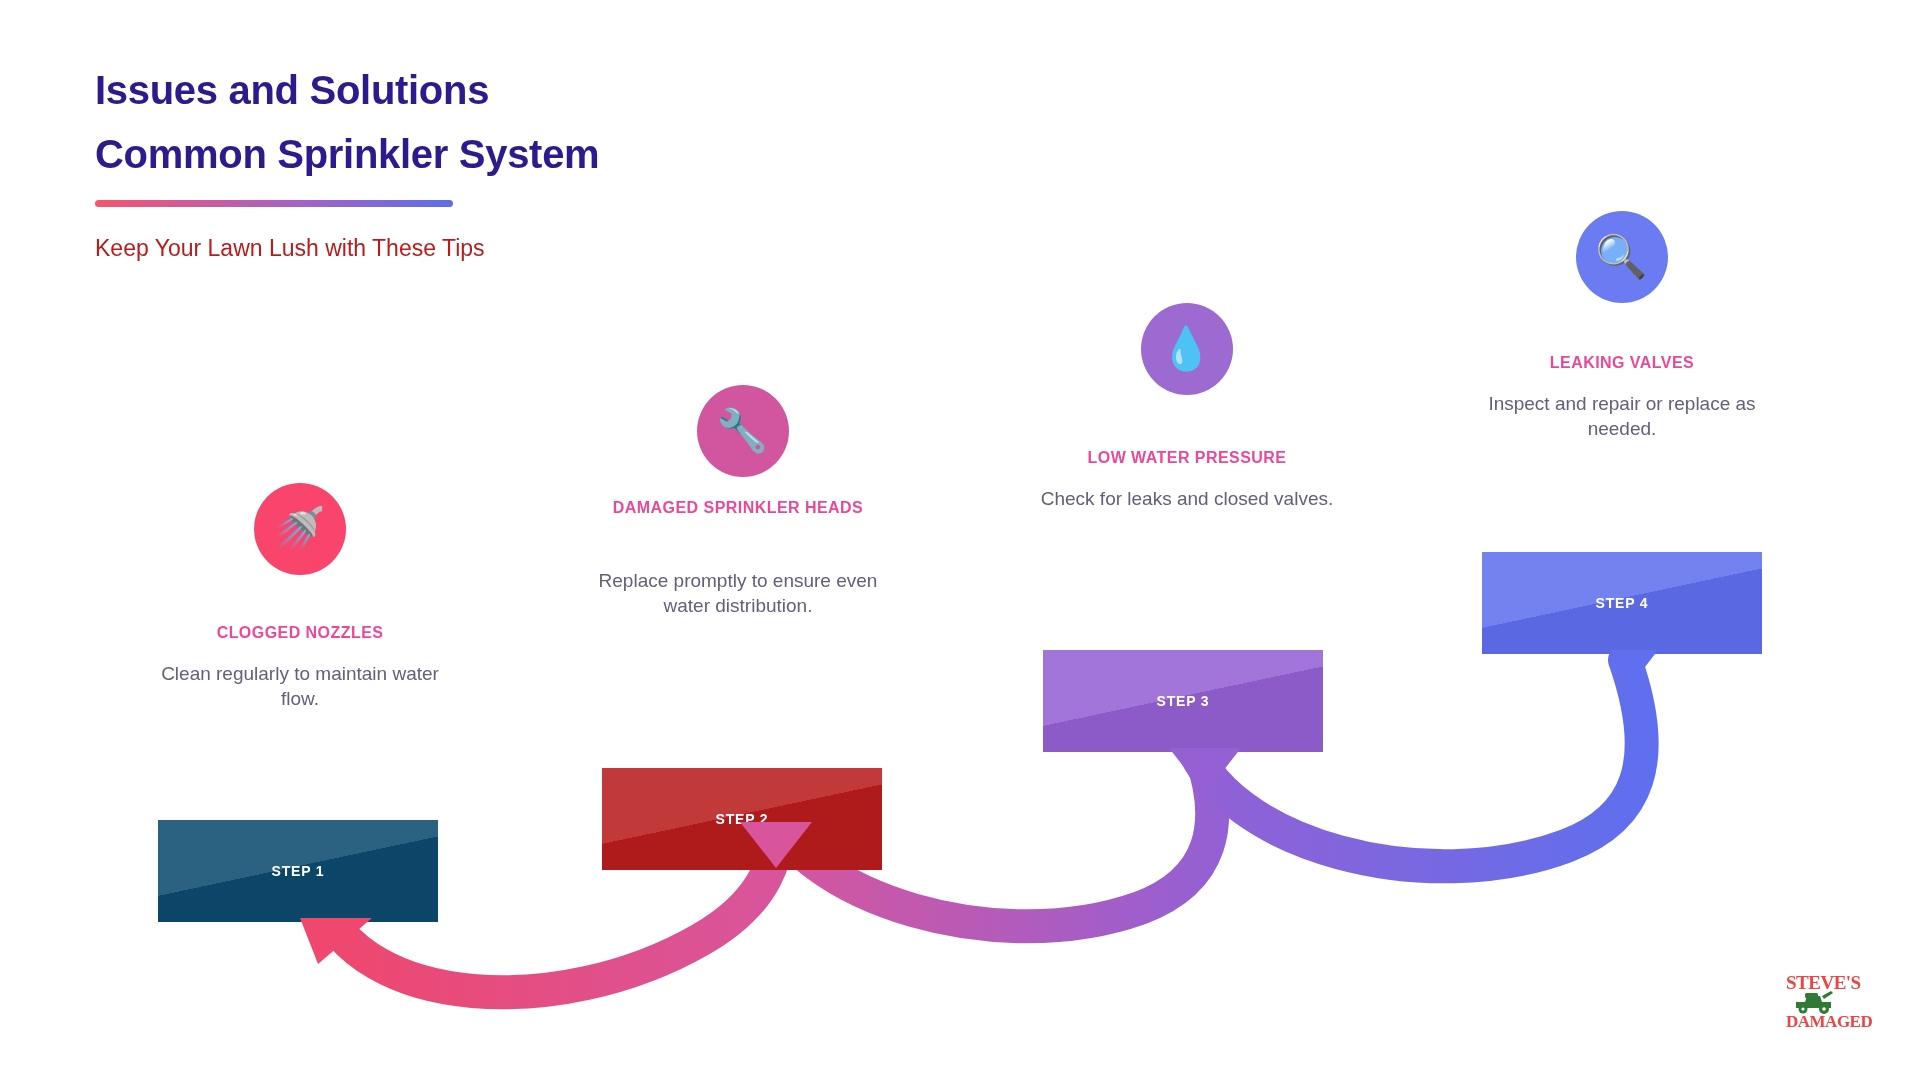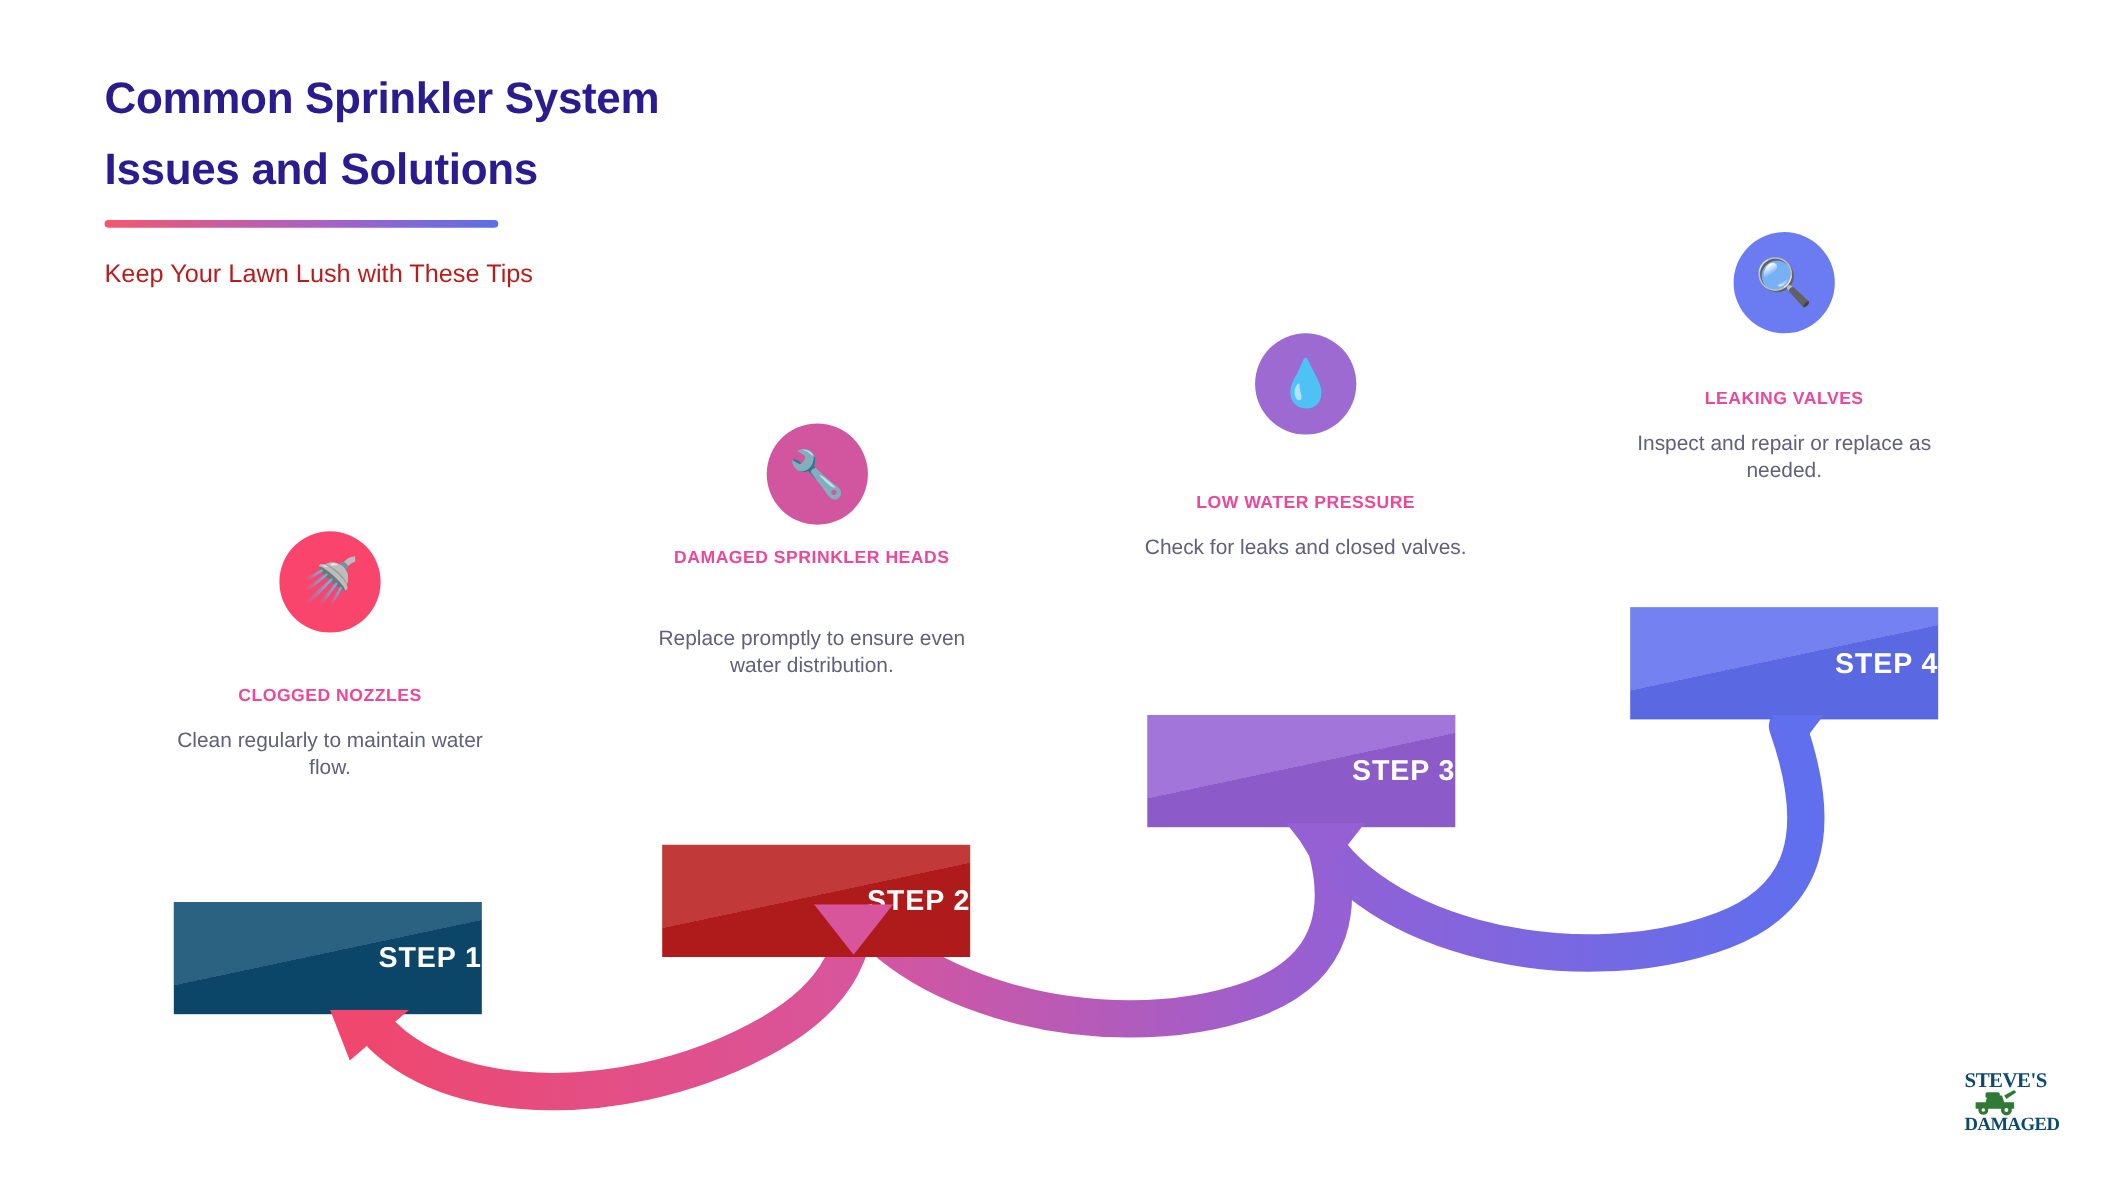--- a/index.html
+++ b/index.html
@@ -72,58 +72,58 @@
     position:relative;
     width:100%; height:100%;
     overflow:hidden;
   }
   .banner-sheen {
     position:absolute; left:0; right:0; top:0; bottom:0;
   }
   .banner-label {
     position:absolute; left:0; right:0; top:50%;
     transform:translateY(-50%);
-    text-align:right;
+    text-align:center;
     color:#ffffff;
-    font-size:26px;
+    font-size:14px;
     font-weight:bold;
     letter-spacing:0.8px;
   }
 
   
   .footer { position:absolute; right:78px; bottom:48px; display:flex; align-items:center; gap:20px; }
   .footer-text { text-align:right; }
   .footer-company { font-size:17px; font-weight:bold; color:#3C3C48; line-height:26px; white-space:nowrap; }
   .footer-url { font-size:17px; color:#4A4A58; line-height:26px; white-space:nowrap; }
   .footer-logo {
     width:56px; height:60px; position:relative; flex:none;
   }
   .logo-word {
     position:absolute; left:0; width:56px; text-align:center;
     font-family:"Liberation Serif", serif;
     font-weight:bold;
-    color:#0c4a6e;
+    color:#ef4444;
     -webkit-text-stroke:1.5px #ffffff;
     paint-order:stroke fill;
     letter-spacing:-0.5px;
   }
   .logo-top { top:0px; font-size:19px; }
   .logo-bot { bottom:0px; font-size:17px; }
   .logo-mower {
     position:absolute; left:7px; top:17px; width:42px; height:26px;
   }
 </style>
 </head>
 <body>
 
 <div id="canvas">
 
   <div class="header">
+    <div class="title-line">Issues and Solutions</div>
     <div class="title-line">Common Sprinkler System</div>
-    <div class="title-line">Issues and Solutions</div>
     <div class="title-rule"></div>
     <div class="subtitle">Keep Your Lawn Lush with These Tips</div>
   </div>
 
   <svg id="ribbon" viewBox="0 0 1920 1080">
     <defs>
       <linearGradient id="gradA" x1="0" y1="0" x2="1" y2="0">
         <stop offset="0%" stop-color="#EF476D"></stop>
         <stop offset="100%" stop-color="#D8559C"></stop>
       </linearGradient>

